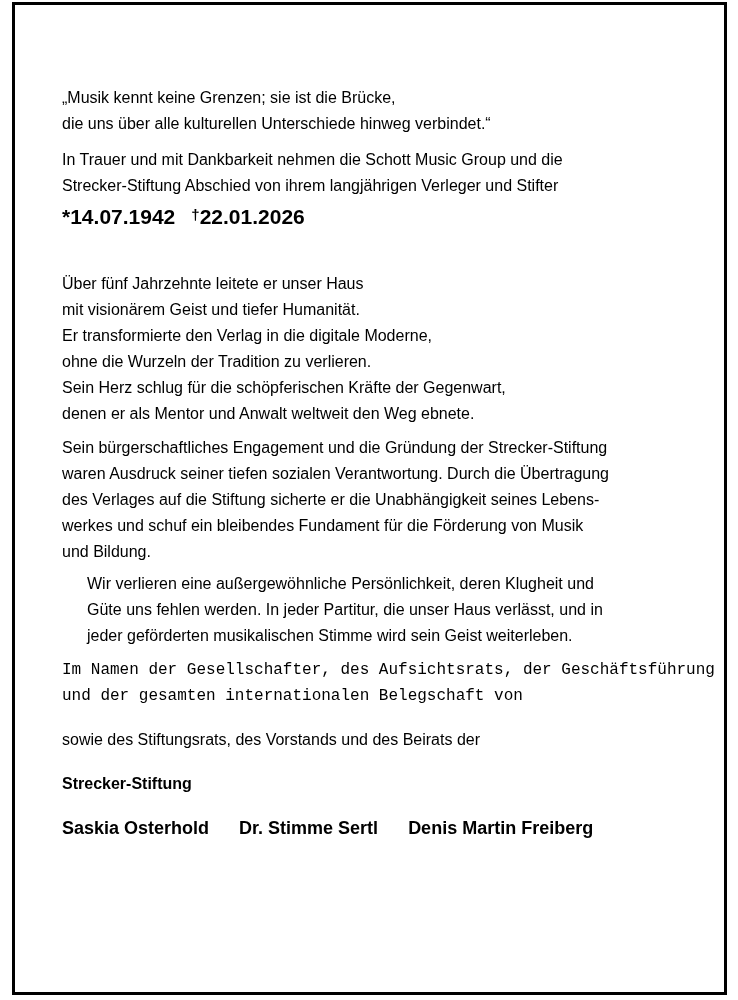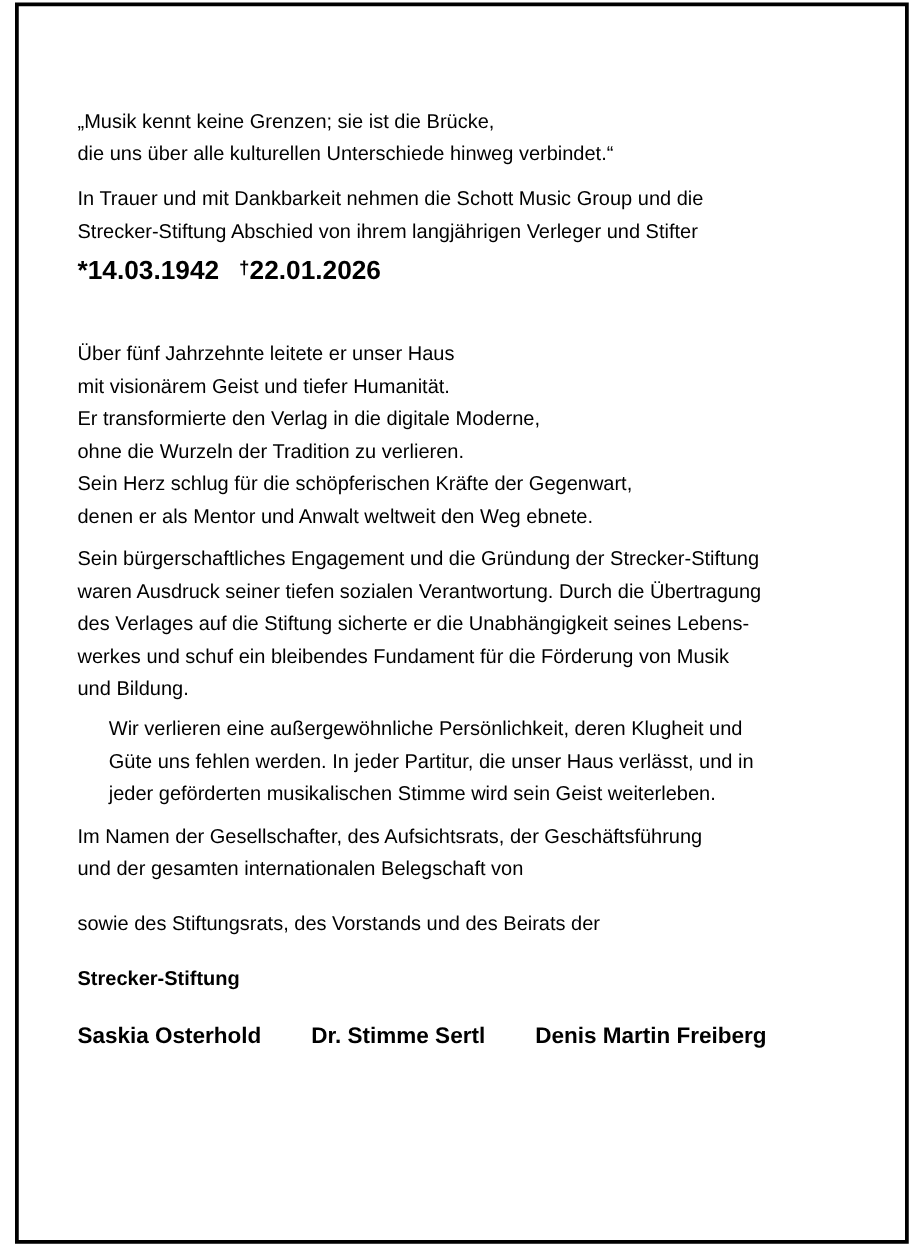--- a/index.html
+++ b/index.html
@@ -54,48 +54,48 @@
     white-space: pre;
   }
   .dates .death-group { margin-left: 16px; }
   .dates .dagger-sym {
     font-size: 15px;
     vertical-align: 4px;
   }
   .para1     { margin-top: 40px; }
   .para2     { margin-top: 8px; }
   .para3     { margin-top: 6px; margin-left: 25px; }
-  .im-namen  { margin-top: 8px; }
+  .im-namen  { margin-top: 8px; font-family: Liberation Mono, monospace; }
   .company   { margin-top: 14px; font-weight: bold; }
   .sowie     { margin-top: 18px; }
   .foundation{ margin-top: 18px; font-weight: bold; }
   .names {
     margin-top: 18px;
     display: flex;
-    gap: 40px;
+    gap: 30px;
     font-size: 18px;
     line-height: 26px;
     font-weight: bold;
   }
   .names span { white-space: pre; }
 </style>
 </head>
 <body>
 
 <div class="frame">
   <div class="content">
 
     <p class="block quote">„Musik kennt keine Grenzen; sie ist die Brücke,
 die uns über alle kulturellen Unterschiede hinweg verbindet.“</p>
 
     <p class="block intro">In Trauer und mit Dankbarkeit nehmen die Schott Music Group und die
 Strecker-Stiftung Abschied von ihrem langjährigen Verleger und Stifter</p>
 
 
-    <p class="dates"><span class="birth-group"><span>*</span><span>14.03.1942</span></span><span class="death-group"><span class="dagger-sym">†</span><span>22.01.2026</span></span></p>
+    <p class="dates"><span class="birth-group"><span>*</span><span>14.07.1942</span></span><span class="death-group"><span class="dagger-sym">†</span><span>22.01.2026</span></span></p>
 
     <p class="block para1">Über fünf Jahrzehnte leitete er unser Haus
 mit visionärem Geist und tiefer Humanität.
 Er transformierte den Verlag in die digitale Moderne,
 ohne die Wurzeln der Tradition zu verlieren.
 Sein Herz schlug für die schöpferischen Kräfte der Gegenwart,
 denen er als Mentor und Anwalt weltweit den Weg ebnete.</p>
 
     <p class="block para2">Sein bürgerschaftliches Engagement und die Gründung der Strecker-Stiftung
 waren Ausdruck seiner tiefen sozialen Verantwortung. Durch die Übertragung

